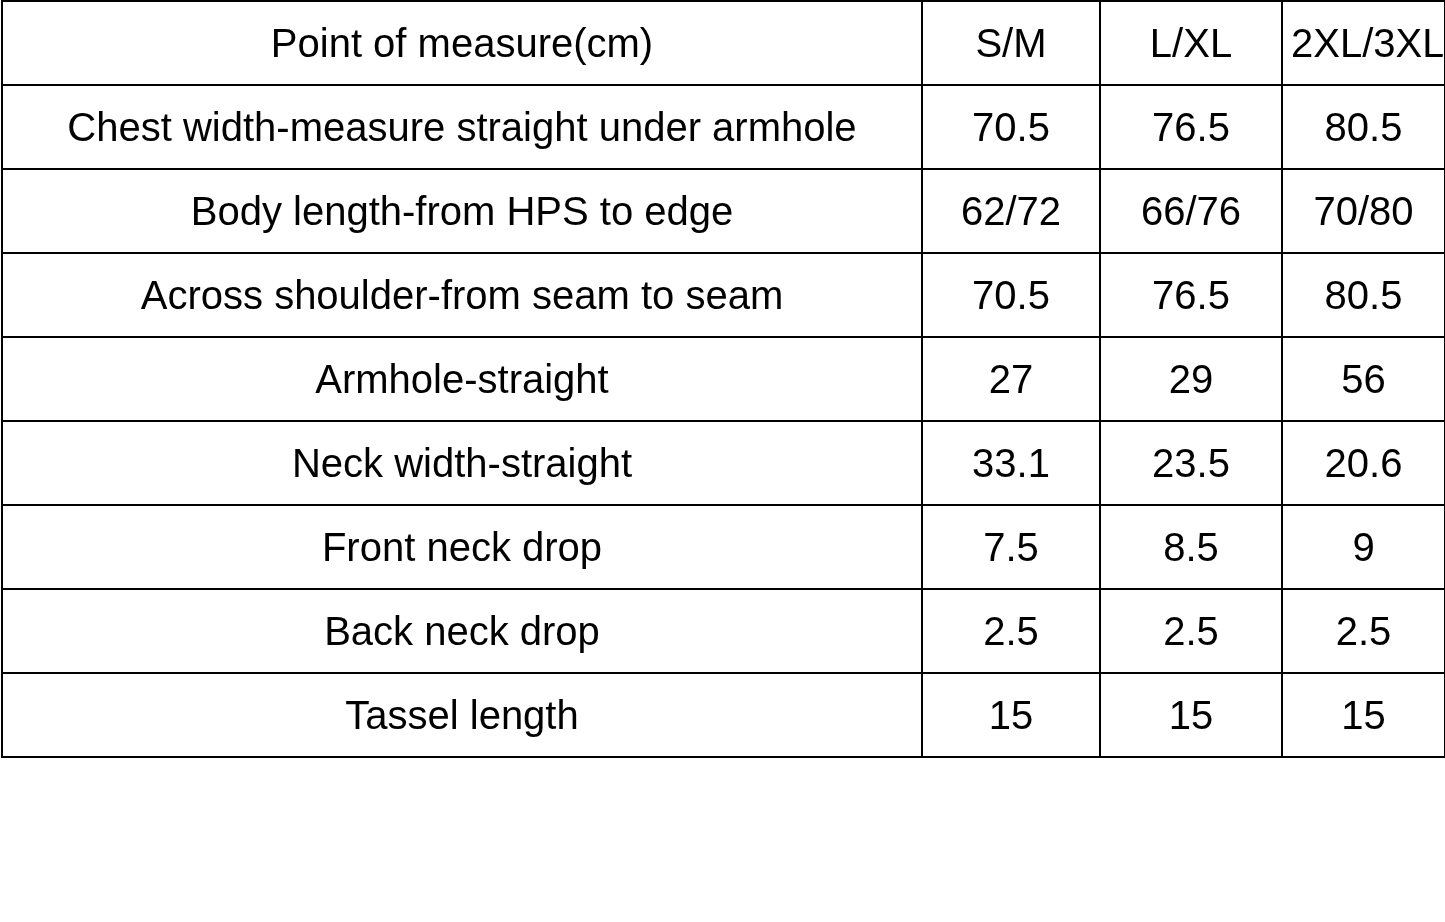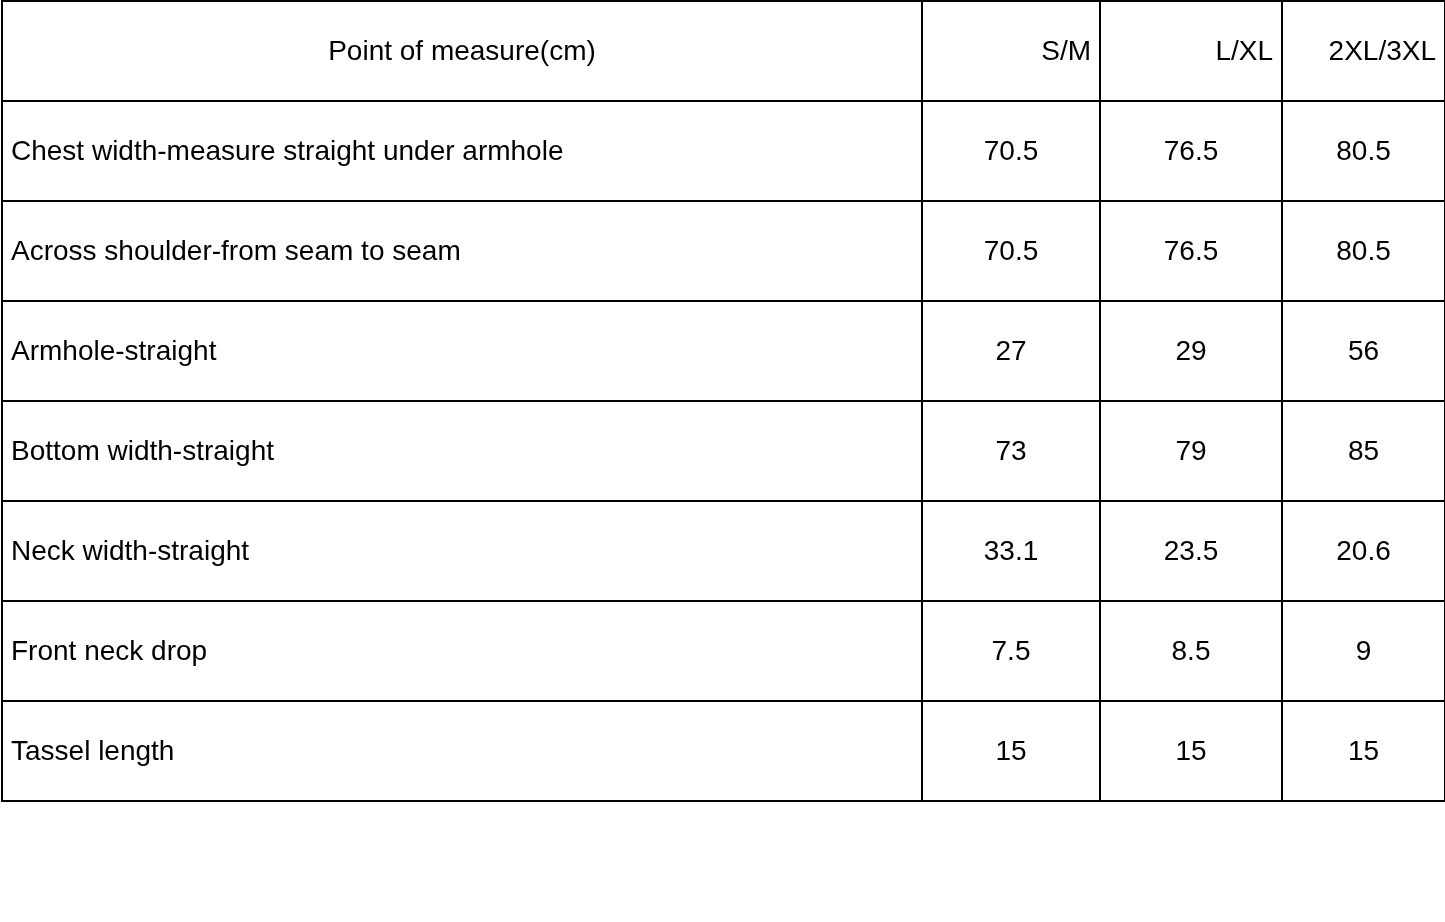--- a/index.html
+++ b/index.html
@@ -21,45 +21,45 @@
     box-sizing: border-box;
   }
   table.size-table {
     border-collapse: collapse;
     width: 1443px;
     margin-left: 1px;
     table-layout: fixed;
   }
   table.size-table td {
     border: 2px solid #000000;
-    font-size: 28px;
+    font-size: 40px;
     line-height: 1.2;
-    padding: 8px 8px;
+    padding: 0 8px;
     height: 82px;
     vertical-align: middle;
     white-space: nowrap;
     overflow: hidden;
     margin-left: 34px;
   }
   col.c-label { width: 920px; }
   col.c-sm    { width: 178px; }
   col.c-lxl   { width: 182px; }
   col.c-xxl   { width: 163px; }
 
-  td.label-cell { text-align: left; }
+  td.label-cell { text-align: center; }
   td.header-label {
     text-align: center;
     font-size: 31px;
   }
   td.value-cell {
     text-align: center;
     font-size: 31px;
   }
   td.header-value {
-    text-align: right;
+    text-align: center;
     font-size: 31px;
     border-radius: 32px;
   }
 </style>
 </head>
 <body>
 
 <div class="sheet">
   <table class="size-table">
     <colgroup>
@@ -76,57 +76,63 @@
         <td class="header-value">2XL/3XL</td>
       </tr>
 
       <tr>
         <td class="label-cell">Chest width-measure straight under armhole</td>
         <td class="value-cell">70.5</td>
         <td class="value-cell">76.5</td>
         <td class="value-cell">80.5</td>
       </tr>
 
+      <tr>
+        <td class="label-cell">Body  length-from HPS to edge</td>
+        <td class="value-cell">62/72</td>
+        <td class="value-cell">66/76</td>
+        <td class="value-cell">70/80</td>
+      </tr>
 
       <tr>
         <td class="label-cell">Across shoulder-from seam to seam</td>
         <td class="value-cell">70.5</td>
         <td class="value-cell">76.5</td>
         <td class="value-cell">80.5</td>
       </tr>
 
       <tr>
         <td class="label-cell">Armhole-straight</td>
         <td class="value-cell">27</td>
         <td class="value-cell">29</td>
         <td class="value-cell">56</td>
       </tr>
 
-      <tr>
-        <td class="label-cell">Bottom width-straight</td>
-        <td class="value-cell">73</td>
-        <td class="value-cell">79</td>
-        <td class="value-cell">85</td>
-      </tr>
 
 
       <tr>
         <td class="label-cell">Neck width-straight</td>
         <td class="value-cell">33.1</td>
         <td class="value-cell">23.5</td>
         <td class="value-cell">20.6</td>
       </tr>
 
       <tr>
         <td class="label-cell">Front neck drop</td>
         <td class="value-cell">7.5</td>
         <td class="value-cell">8.5</td>
         <td class="value-cell">9</td>
       </tr>
 
+      <tr>
+        <td class="label-cell">Back neck drop</td>
+        <td class="value-cell">2.5</td>
+        <td class="value-cell">2.5</td>
+        <td class="value-cell">2.5</td>
+      </tr>
 
       <tr>
         <td class="label-cell">Tassel length</td>
         <td class="value-cell">15</td>
         <td class="value-cell">15</td>
         <td class="value-cell">15</td>
       </tr>
     </tbody>
   </table>
 </div>

